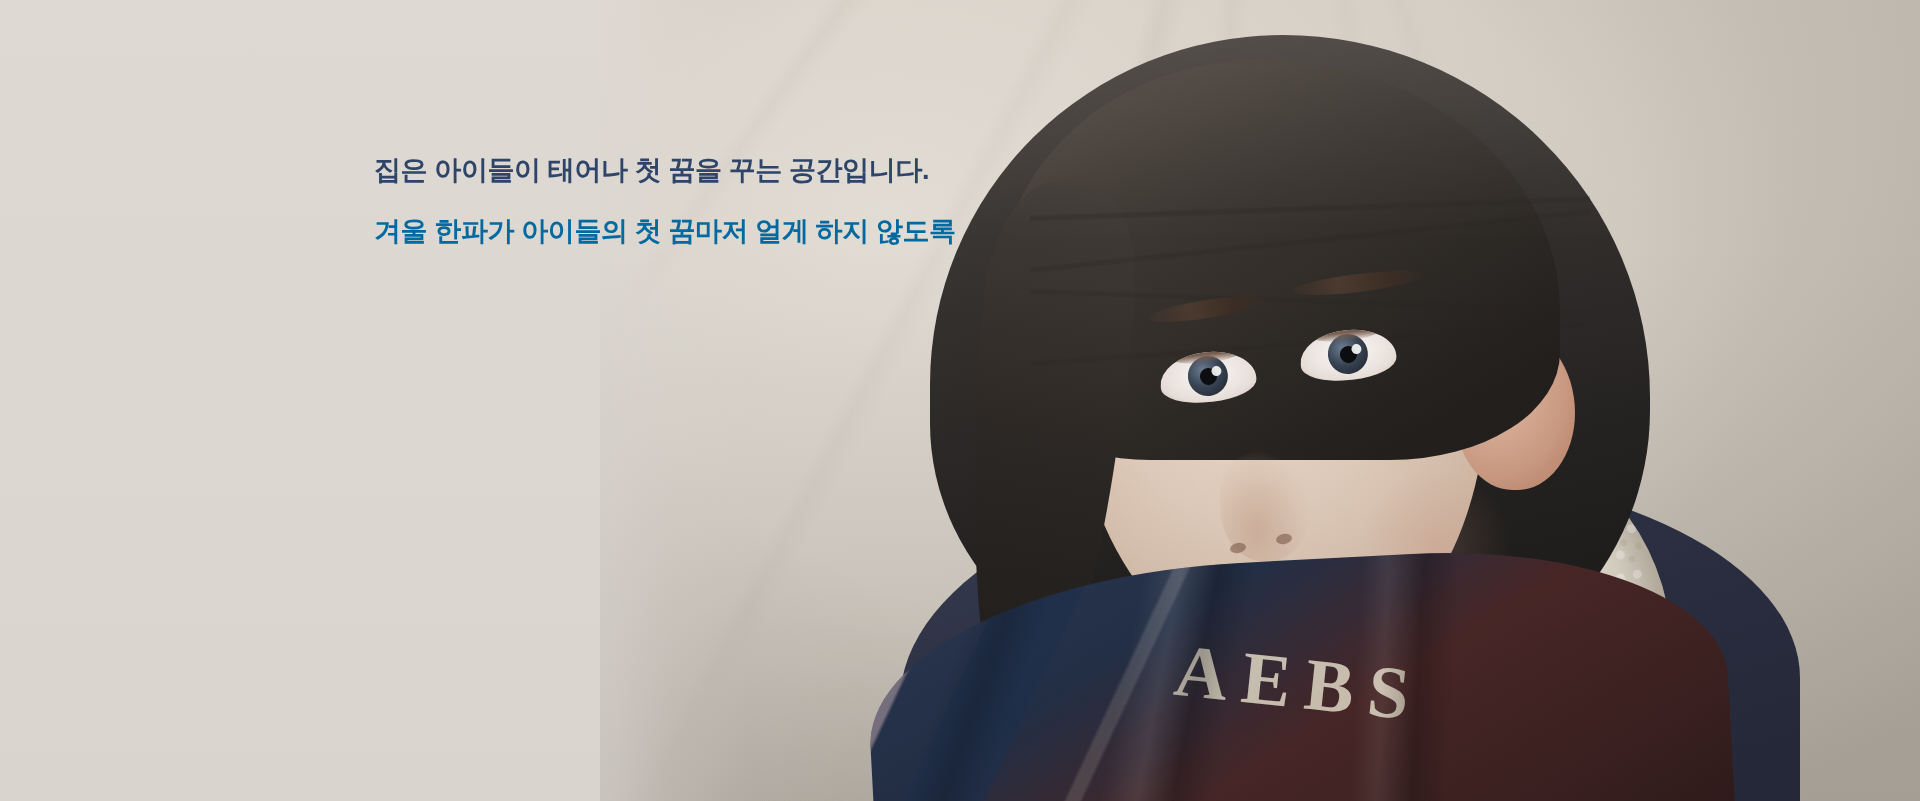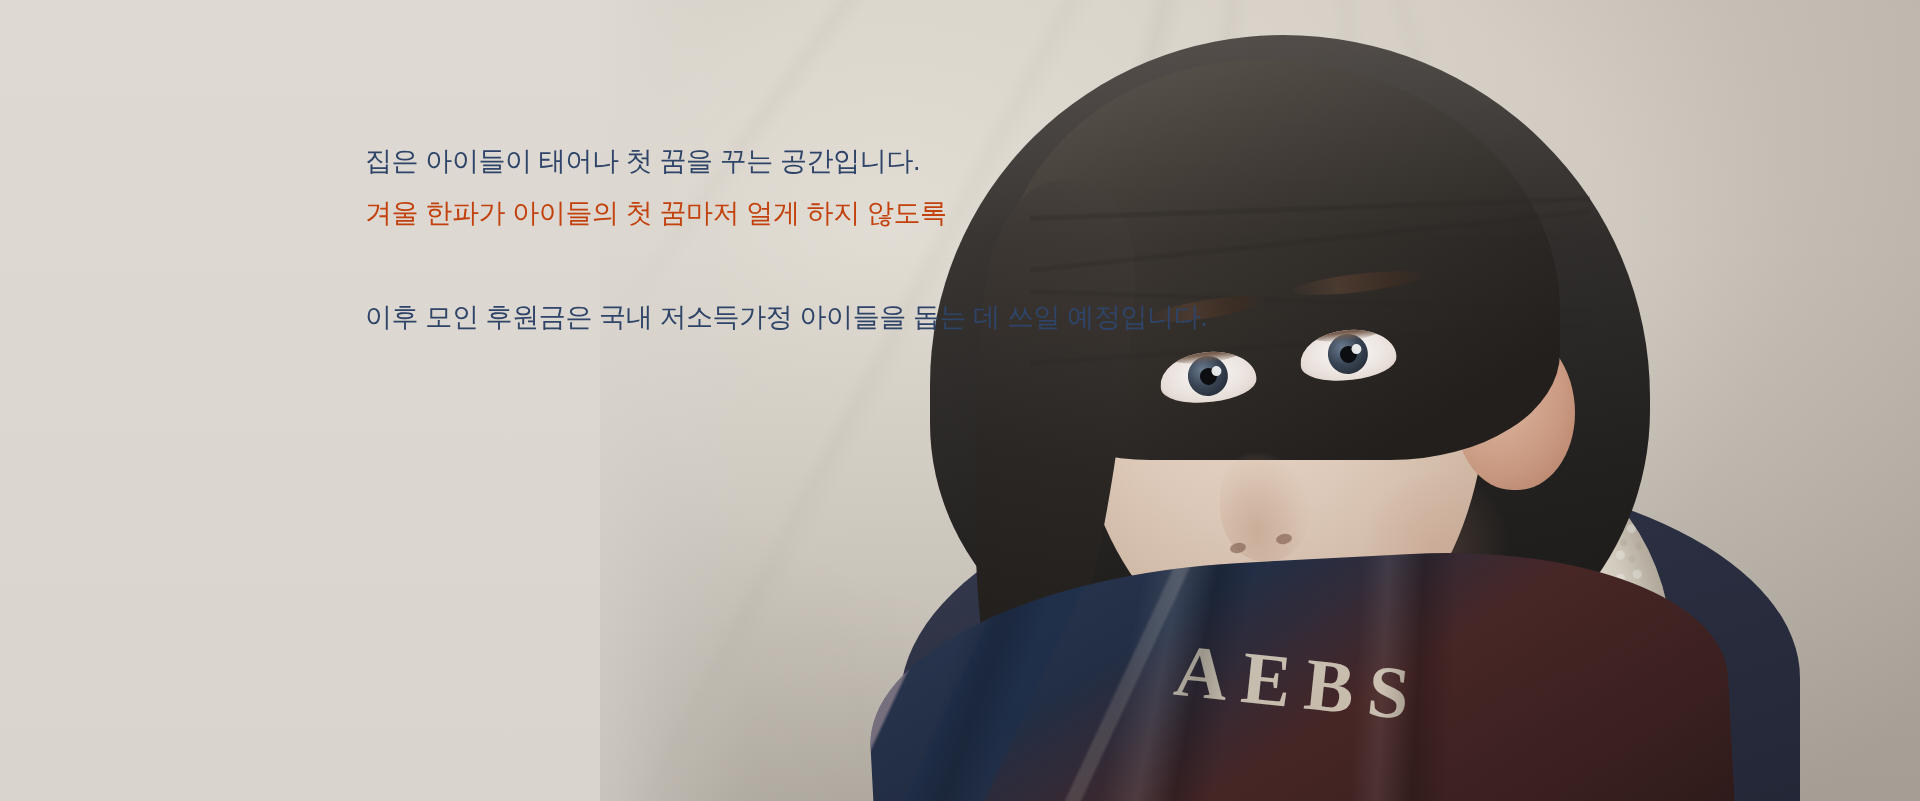--- a/index.html
+++ b/index.html
@@ -317,30 +317,30 @@
   
   .copy {
     position: absolute;
     left: 358px;
     top: 132px;
     z-index: 20;
     width: 920px;
   }
 
   .copy p {
-    margin: 7px;
-    font-weight: 400;
+    margin: 16px;
+    font-weight: 700;
     font-size: 27px;
     line-height: 45px;
     letter-spacing: -0.4px;
     white-space: nowrap;
   }
 
   .navy { color: #2e4468; }
-  .red  { color: #c2410c; }
+  .red  { color: #0369a1; }
 
   .para-gap { height: 45px; }
 </style>
 </head>
 <body>
 
 <div class="banner">
 
   <div class="bg-flat"></div>
 
@@ -395,17 +395,16 @@
     <div class="photo-fade"></div>
   </div>
 
   <div class="copy">
 
     <p class="navy">집은 아이들이 태어나 첫 꿈을 꾸는 공간입니다.</p>
     <p class="red">겨울 한파가 아이들의 첫 꿈마저 얼게 하지 않도록</p>
 
     <div class="para-gap"></div>
 
-    <p class="navy">이후 모인 후원금은 국내 저소득가정 아이들을 돕는 데 쓰일 예정입니다.</p>
 
   </div>
 
 </div>
 
 </body></html>

